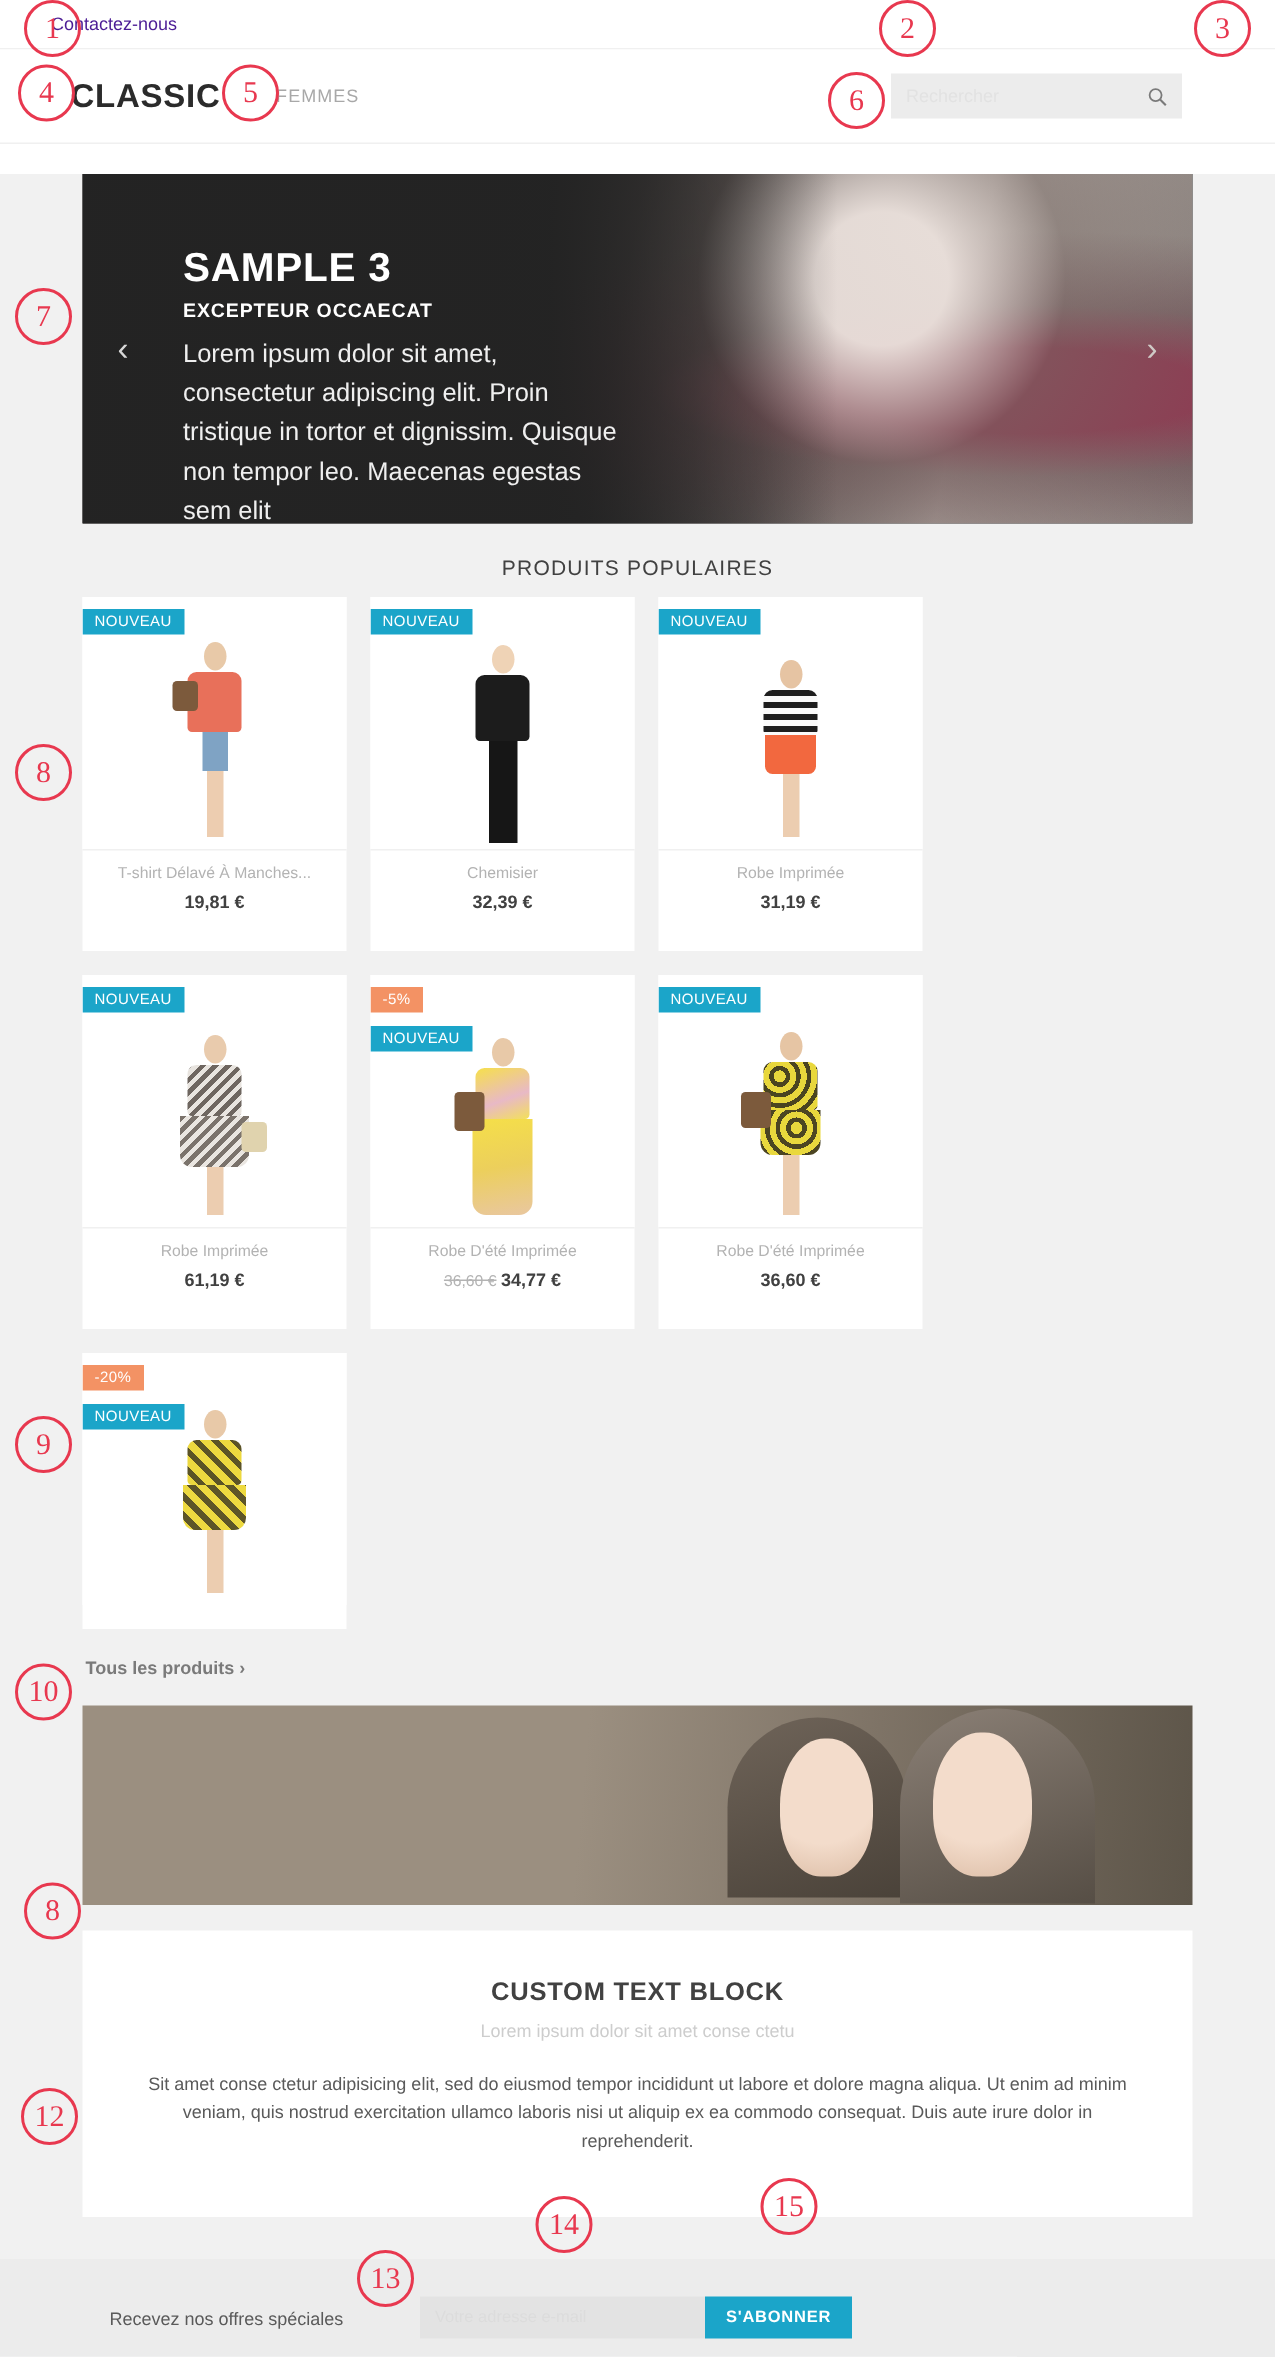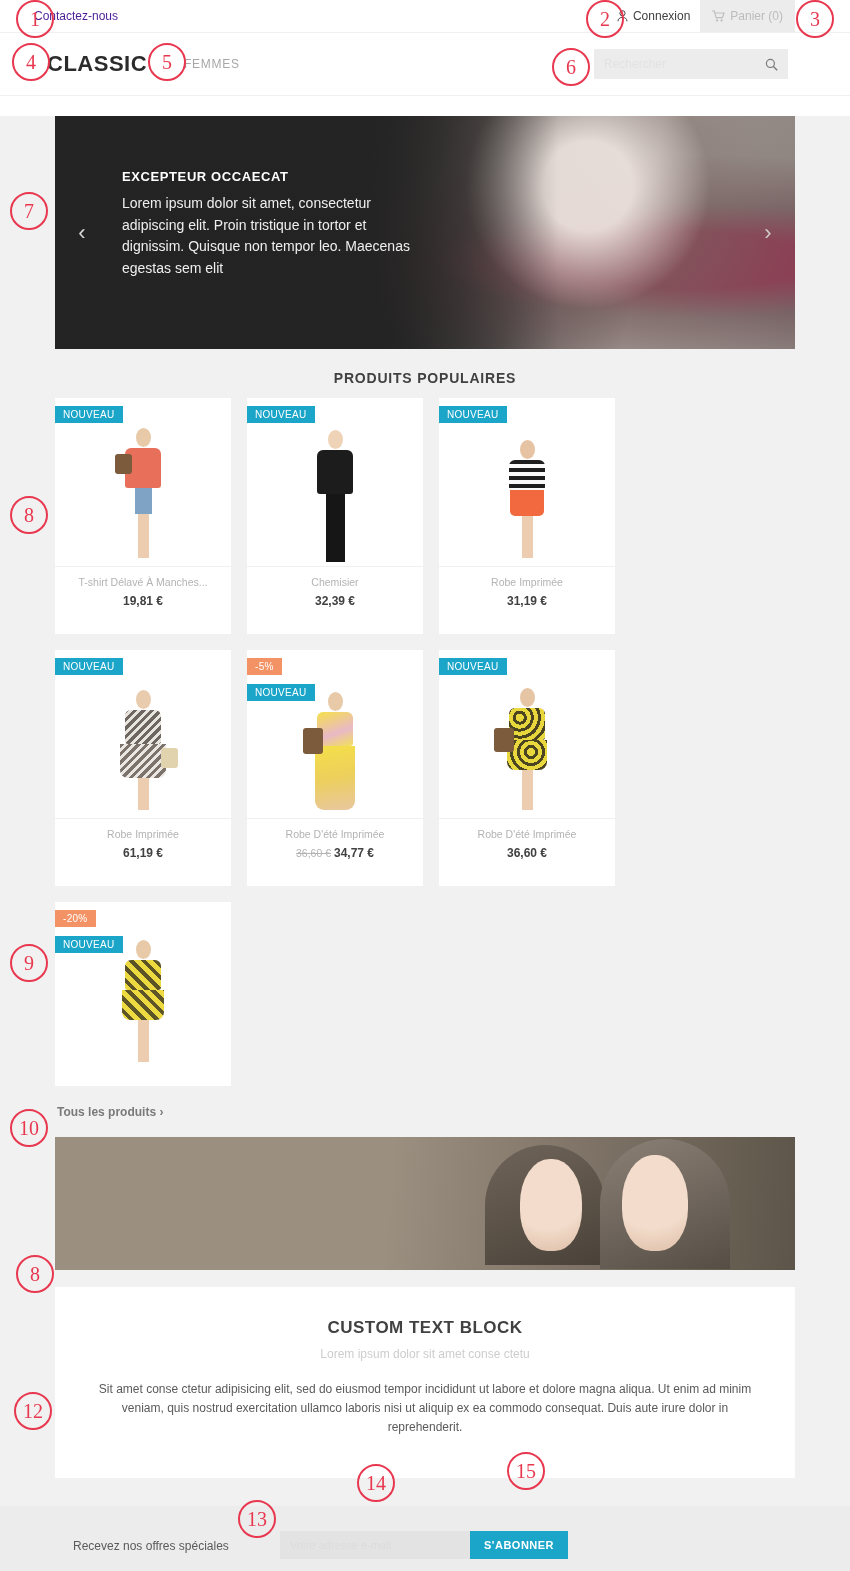--- a/index.html
+++ b/index.html
@@ -97,33 +97,33 @@
       radial-gradient(ellipse at 85% 62%, #8e3a52 0 14%, rgba(80,30,45,.35) 28%, rgba(40,38,38,0) 52%),
       linear-gradient(100deg, #2c2b2b 0 48%, #575352 62%, #b3aba6 78%, #8d8581 100%);
   }
   .carousel-fade {
     position: absolute; inset: 0;
     background: linear-gradient(90deg, rgba(35,35,35,.97) 0 42%, rgba(35,35,35,.55) 55%, rgba(35,35,35,0) 68%);
   }
   .caro-text { position: absolute; left: 67px; top: 48px; width: 290px; color: #fff; }
   .caro-h1 { font-size: 27px; font-weight: bold; letter-spacing: .5px; line-height: 1.1; }
   .caro-h2 { font-size: 13px; font-weight: bold; letter-spacing: .6px; margin-top: 5px; }
-  .caro-p { font-size: 14px; line-height: 1.55; margin-top: 9px; color: #efefef; }
+  .caro-p { font-size: 17px; line-height: 1.55; margin-top: 9px; color: #efefef; }
   .caro-arrow {
     position: absolute; top: 50%; transform: translateY(-50%);
     font-size: 22px; color: #d8d8d8; font-weight: 300;
     width: 22px; text-align: center;
   }
   .caro-arrow.left { left: 16px; }
   .caro-arrow.right { right: 16px; color: #cfcac6; }
 
   
   .sec-title {
     text-align: center;
-    font-size: 14px; font-weight: bold;
+    font-size: 14px; font-weight: normal;
     letter-spacing: .8px; color: #414141;
     margin: 21px 0 12px;
   }
 
   
   .grid { display: flex; flex-wrap: wrap; gap: 16px; }
   .card {
     width: 176px;
     background: #fff;
     position: relative;
@@ -222,37 +222,20 @@
     letter-spacing: .5px;
     padding: 0 14px;
     display: flex; align-items: center; justify-content: center;
   }
 </style>
 </head>
 <body>
 
 <div class="topbar">
   <span class="contact">Contactez-nous</span>
-  <div class="right">
-    <span class="hdr-link">
-      <svg class="ico" width="11" height="12" viewBox="0 0 11 12">
-        <circle cx="5.5" cy="3.3" r="2.6" fill="none" stroke="#414141" stroke-width="1"></circle>
-        <path d="M1 11.3c0-2.5 2-4 4.5-4s4.5 1.5 4.5 4" fill="none" stroke="#414141" stroke-width="1"></path>
-      </svg>
-      <span>Connexion</span>
-    </span>
-    <span class="hdr-cart">
-      <svg class="ico" width="13" height="12" viewBox="0 0 13 12">
-        <path d="M0 1h2.2l1.9 6.6h6.3l1.6-4.6H3.3" fill="none" stroke="#bdbdbd" stroke-width="1.1"></path>
-        <circle cx="5" cy="10.4" r="1.1" fill="#bdbdbd"></circle>
-        <circle cx="9.6" cy="10.4" r="1.1" fill="#bdbdbd"></circle>
-      </svg>
-      <span>Panier (0)</span>
-    </span>
-  </div>
 </div>
 
 <div class="header">
   <span class="logo">CLASSIC</span>
   <div class="nav">
     <span class="nav-item">FEMMES</span>
   </div>
   <div class="search-wrap">
     <div class="search-box">
       <span class="search-ph">Rechercher</span>
@@ -264,20 +247,21 @@
   </div>
 </div>
 
 <div class="page">
   <div class="wrap">
 
     <div class="carousel">
       <div class="carousel-photo"></div>
       <div class="carousel-fade"></div>
       <div class="caro-text">
+        <div class="caro-h1">SAMPLE 3</div>
         <div class="caro-h2">EXCEPTEUR OCCAECAT</div>
         <div class="caro-p">Lorem ipsum dolor sit amet, consectetur adipiscing elit. Proin tristique in tortor et dignissim. Quisque non tempor leo. Maecenas egestas sem elit</div>
       </div>
       <div class="caro-arrow left">‹</div>
       <div class="caro-arrow right">›</div>
     </div>
 
     <div class="sec-title">PRODUITS POPULAIRES</div>
 
     <div class="grid">

